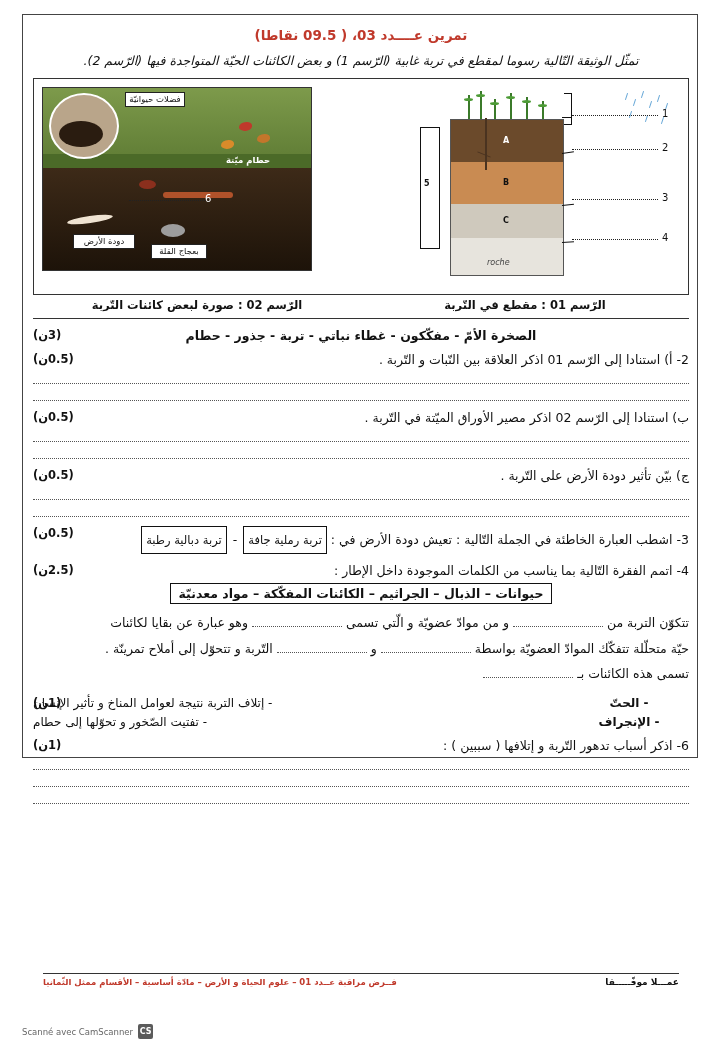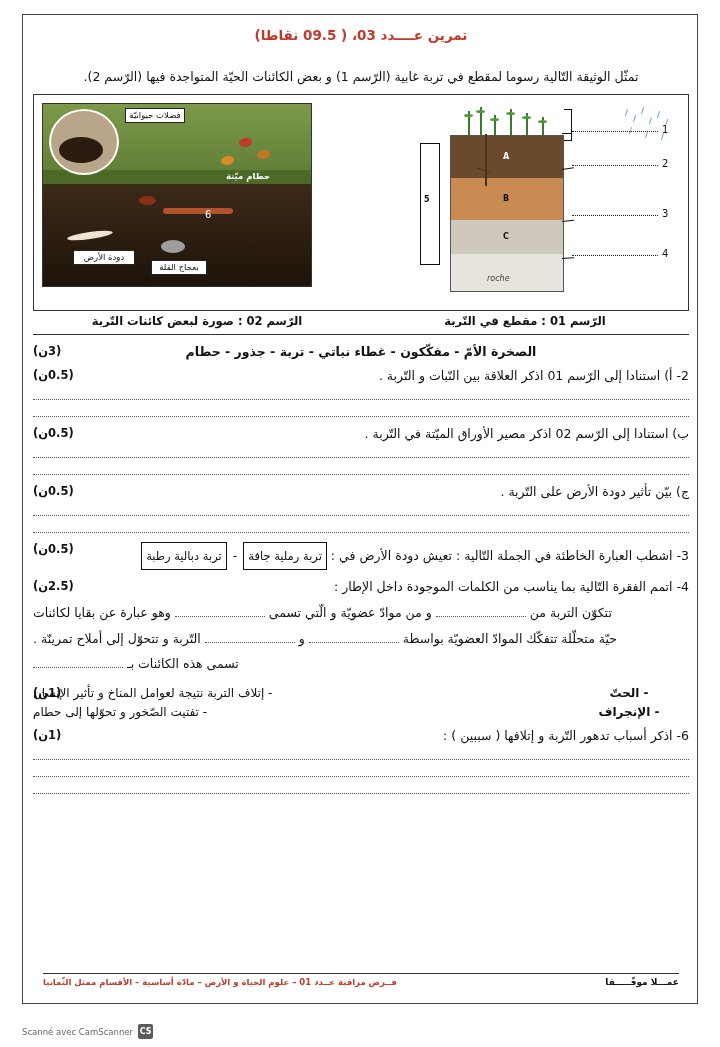--- a/index.html
+++ b/index.html
@@ -6,36 +6,36 @@
   body{
     width:720px;height:1047px;position:relative;overflow:hidden;
     font-family:"DejaVu Sans","Liberation Sans",sans-serif;
     color:#111;
   }
   .page{
     position:absolute;left:0;top:0;width:720px;height:1047px;
     background:#fff;
   }
   .sheet{
-    position:absolute;left:22px;top:14px;width:676px;height:990px;
+    position:absolute;left:22px;top:14px;width:676px;height:744px;
     border:1px solid #444;
     box-sizing:border-box;
     background:#fff;
   }
   .inner{
     position:absolute;left:10px;top:8px;width:656px;height:972px;
   }
   
   .ex-title{
     text-align:center;font-size:13.5px;font-weight:bold;margin-top:4px;
     letter-spacing:0px;
   }
   .ex-title .red{color:#c0392b;}
   .intro{
-    text-align:center;font-size:12.5px;margin-top:26px;direction:rtl;
+    text-align:center;font-size:12.5px;margin-top:10px;direction:rtl;font-style:italic;
   }
   
   .figs{
     position:relative;margin-top:10px;height:215px;
     border:1px solid #333;
     display:flex;flex-direction:row;
   }
   .fig-right{
     position:relative;width:50%;height:100%;box-sizing:border-box;
   }
@@ -104,21 +104,21 @@
     border-bottom:1.5px dotted #555;height:13px;margin:3px 0 0 0;
   }
   .boxed{
     display:inline-block;border:1px solid #111;padding:6px 4px;font-size:11.5px;
   }
   .framewords{
     border:1px solid #111;display:inline-block;padding:2px 8px;font-weight:bold;font-size:12.5px;
     margin:5px auto 0 auto;
   }
   .center{text-align:center;}
-  .para{font-size:12.5px;line-height:2.05;margin-top:6px;text-align:left;}
+  .para{font-size:12.5px;line-height:2.05;margin-top:6px;text-align:right;}
   .u{
     display:inline-block;border-bottom:1.5px dotted #555;min-width:90px;height:12px;
   }
   .two-col{
     display:flex;justify-content:flex-start;font-size:12px;margin-top:5px;
   }
   .two-col .term{width:120px;text-align:center;font-weight:bold;}
   .two-col .def{flex:1;text-align:left;}
   
   .footer{
@@ -288,20 +288,23 @@
           <span>3-  اشطب العبارة الخاطئة في الجملة التّالية :    تعيش دودة الأرض في :</span>
           <span class="boxed">تربة رملية جافة</span>
           <span style="margin:0 2px">-</span>
           <span class="boxed">تربة دبالية رطبة</span>
         </span>
       </div>
 
       <div class="q">
         <span class="marks">(2.5ن)</span>
         <span class="qtext">4- اتمم الفقرة التّالية بما يناسب من الكلمات الموجودة داخل الإطار :</span>
+        <div class="center">
+          <span class="framewords">حيوانات  –  الذبال  –  الجراثيم  –  الكائنات المفكّكة  –  مواد معدنيّة</span>
+        </div>
         <div class="para">
           <span>تتكوّن التربة من</span>
           <span class="u"></span>
           <span>و من موادّ عضويّة و الّتي تسمى</span>
           <span class="u"></span>
           <span>وهو عبارة عن بقايا لكائنات</span>
           <br>
           <span>حيّة متحلّلة تتفكّك الموادّ العضويّة بواسطة</span>
           <span class="u"></span>
           <span>و</span>

